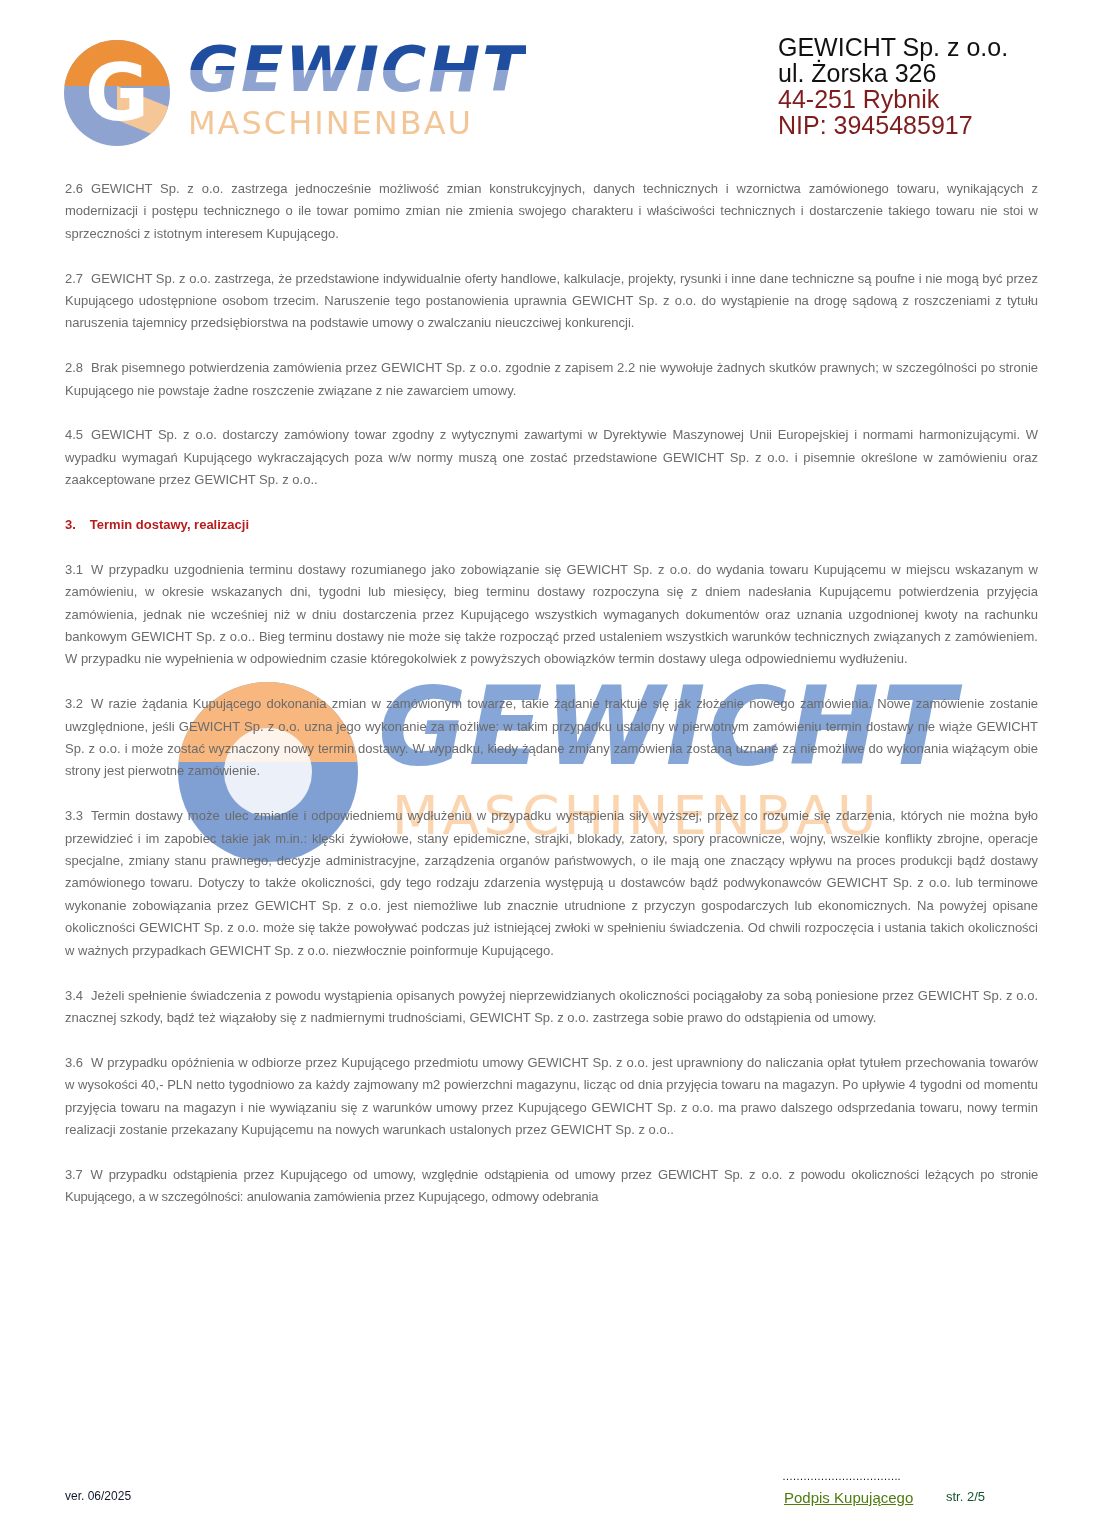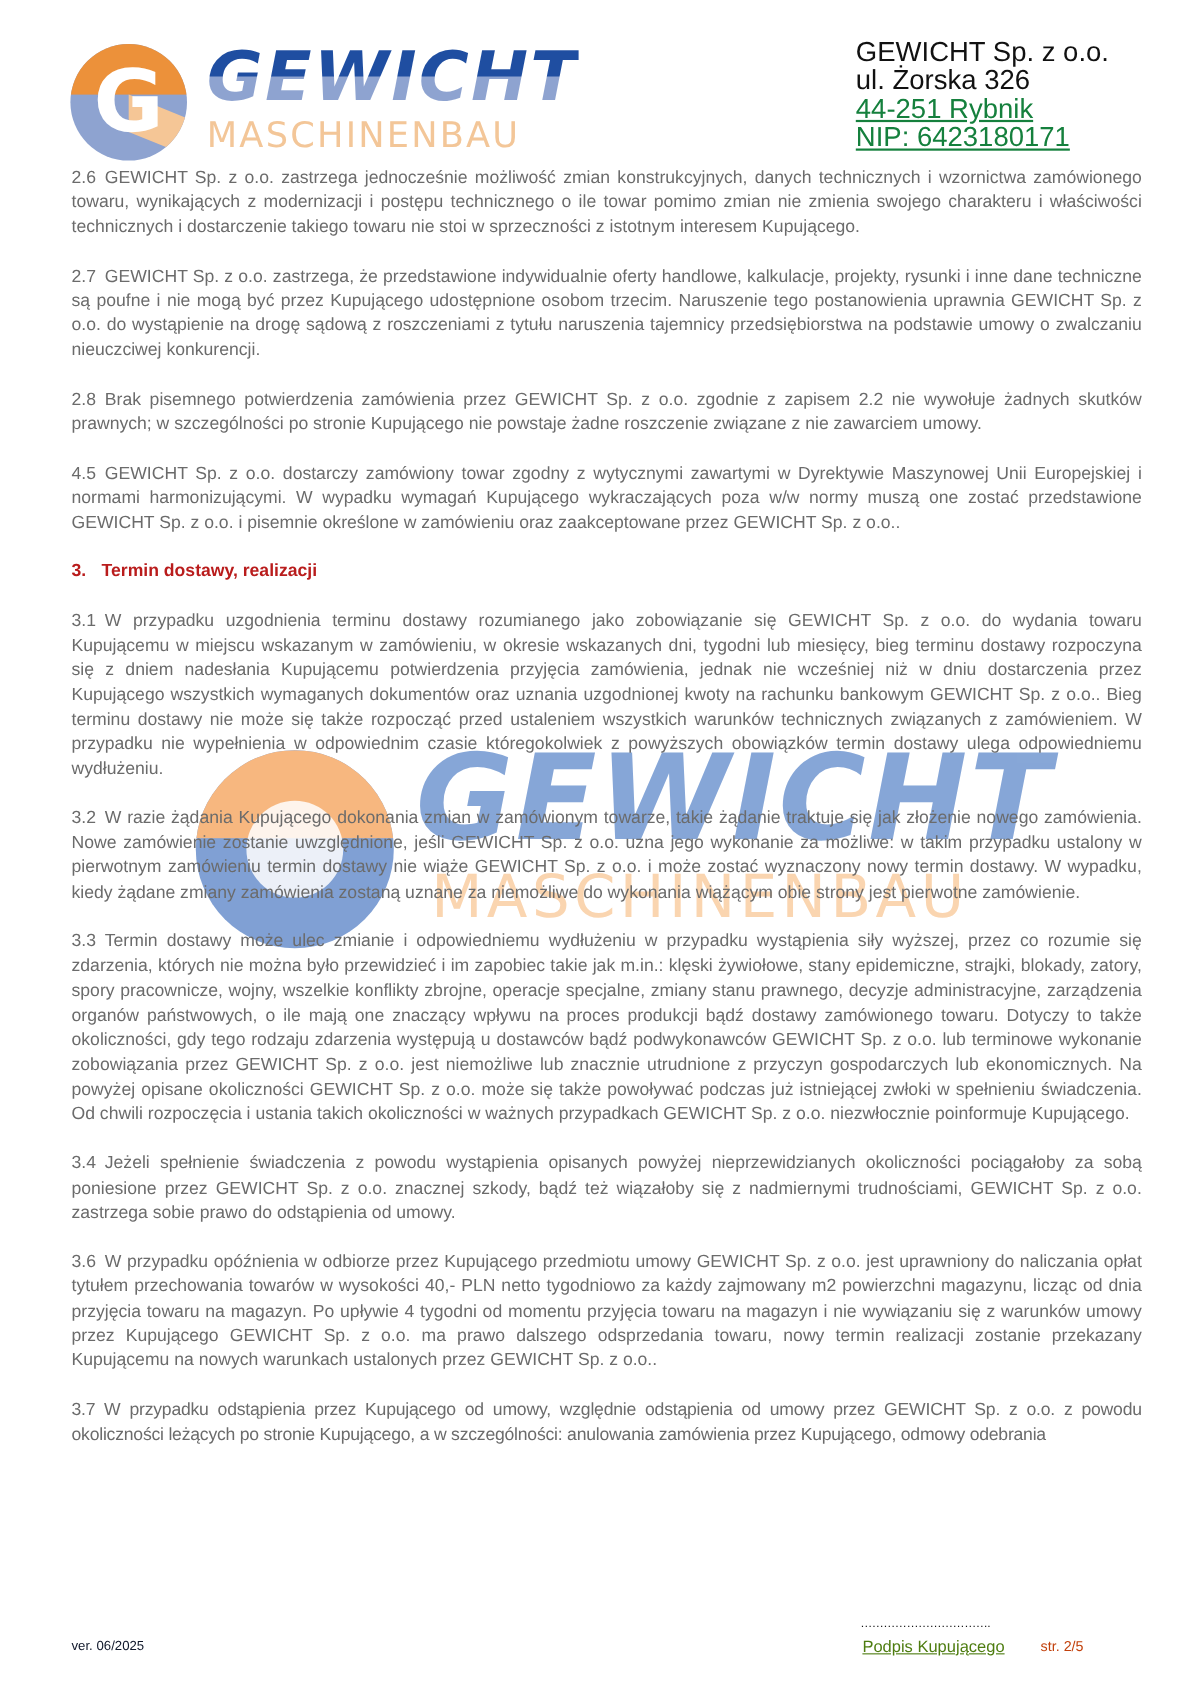--- a/index.html
+++ b/index.html
@@ -20,25 +20,25 @@
   .logo-word { position: absolute; left: 124px; top: 0; font-size: 62px; font-weight: bold; font-style: italic;
                letter-spacing: 2px; line-height: 64px; font-family: "DejaVu Sans", sans-serif;
                background: linear-gradient(to bottom, #1f4ea1 0%, #1f4ea1 50%, #8ea3d0 50%, #8ea3d0 100%);
                -webkit-background-clip: text; background-clip: text; color: transparent; }
   .logo-sub { position: absolute; left: 124px; top: 66px; font-size: 32px; color: #f3c698; letter-spacing: 2px;
               font-family: "DejaVu Sans", sans-serif; font-weight: normal; }
 
   
   .address { position: absolute; left: 778px; top: 34px; font-size: 25px; line-height: 26px; }
   .address .dark { color: #111111; }
-  .address .grey { color: #15803d; text-decoration: underline; }
+  .address .grey { color: #7f1d1d; }
 
   
-  .content { position: absolute; left: 65px; top: 151px; width: 973px; color: #6b6b6b;
-             font-size: 16px; line-height: 22.4px; }
+  .content { position: absolute; left: 65px; top: 178px; width: 973px; color: #6b6b6b;
+             font-size: 13px; line-height: 22.4px; }
   .para { text-align: justify; margin: 0 0 22.4px 0; }
   .para .num { margin-right: 8px; }
   .heading { font-weight: bold; color: #b91c1c; margin: 0 0 22.4px 0; }
   .heading .num { margin-right: 14px; }
   .para.narrow { font-family: Liberation Sans, sans-serif; letter-spacing: -0.2px; }
 
   
   .watermark { position: absolute; left: 178px; top: 672px; width: 760px; height: 200px; pointer-events: none; opacity: 0.78; }
   .wm-circle { position: absolute; left: 0; top: 10px; width: 180px; height: 180px; border-radius: 50%;
                background: #5d86c8; overflow: hidden; }
@@ -46,42 +46,42 @@
   .wm-circle .inner { position: absolute; left: 46px; top: 46px; width: 88px; height: 88px; border-radius: 50%; background: rgba(255,255,255,0.85); }
   .wm-word { position: absolute; left: 200px; top: 0; font-size: 108px; font-weight: bold; font-style: italic;
              color: #3f72c0; letter-spacing: 2px; line-height: 110px; font-family: "DejaVu Sans", sans-serif; opacity: 0.8; }
   .wm-sub { position: absolute; left: 214px; top: 112px; font-size: 54px; color: #f8c089; letter-spacing: 4px;
             font-family: "DejaVu Sans", sans-serif; opacity: 0.85; }
 
   
   .footer-left { position: absolute; left: 65px; top: 1489px; font-size: 12px; color: #0f172a; }
   .sig-dots { position: absolute; left: 782px; top: 1470px; font-size: 11px; color: #111; letter-spacing: -0.5px; }
   .sig-label { position: absolute; left: 784px; top: 1489px; font-size: 15px; color: #4d7c0f; text-decoration: underline; }
-  .page-num { position: absolute; left: 946px; top: 1489px; font-size: 13px; color: #c2410c; }
+  .page-num { position: absolute; left: 946px; top: 1489px; font-size: 13px; color: #14532d; }
 </style>
 </head>
 <body>
 
 <div class="page">
 
   <div class="logo">
     <div class="logo-circle">
       <div class="top"></div>
       <div class="wedge"></div>
       <div class="g">G</div>
     </div>
     <div class="logo-word">GEWICHT</div>
     <div class="logo-sub">MASCHINENBAU</div>
   </div>
 
   <div class="address">
     <div class="dark">GEWICHT Sp. z o.o.</div>
     <div class="dark">ul. Żorska 326</div>
     <div class="grey">44-251 Rybnik</div>
-    <div class="grey">NIP: 6423180171</div>
+    <div class="grey">NIP: 3945485917</div>
   </div>
 
   <div class="watermark">
     <div class="wm-circle">
       <div class="top"></div>
       <div class="inner"></div>
     </div>
     <div class="wm-word">GEWICHT</div>
     <div class="wm-sub">MASCHINENBAU</div>
   </div>

